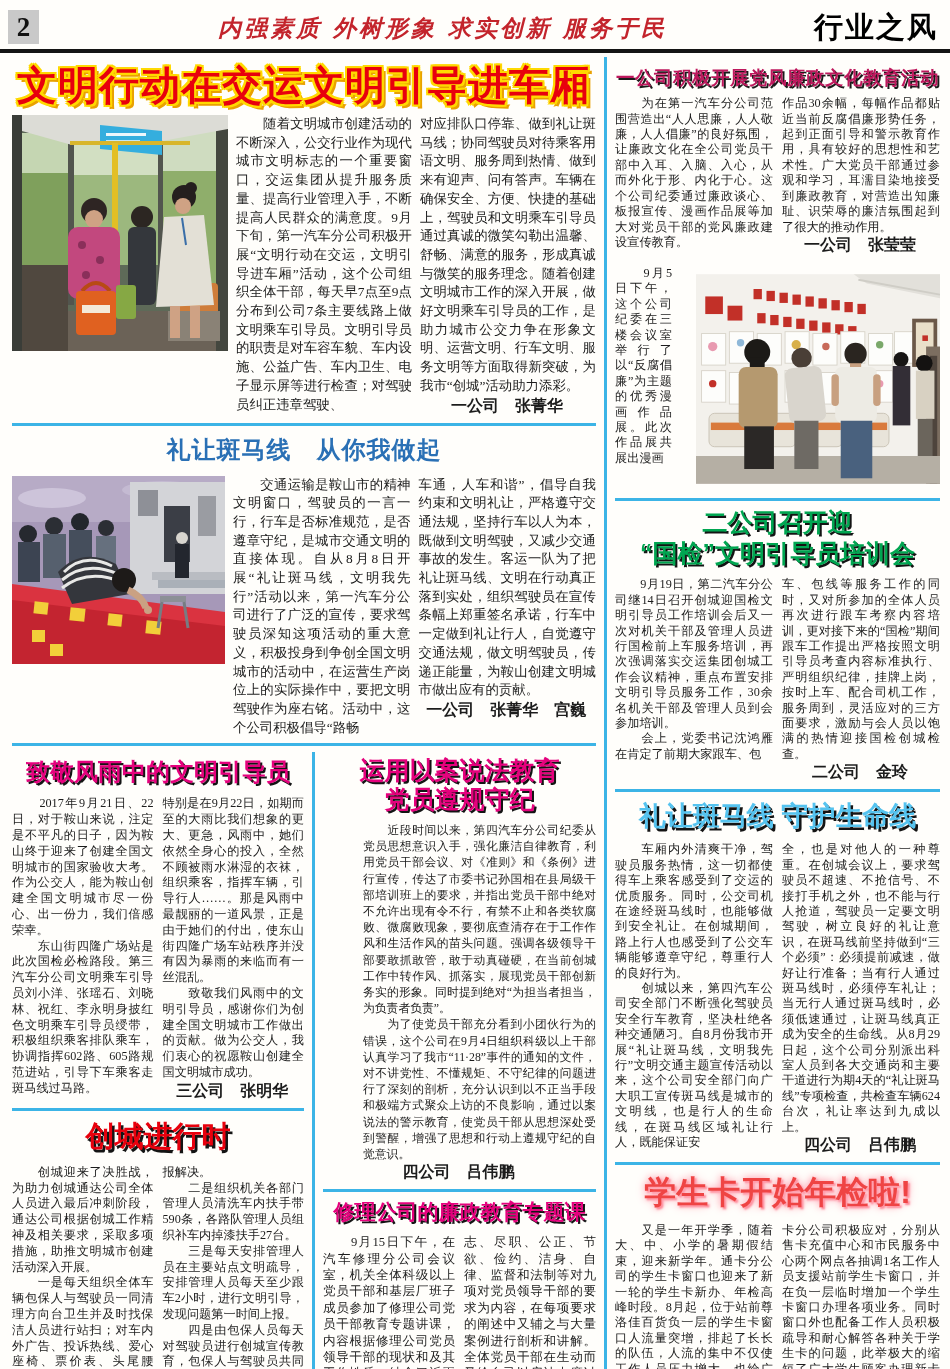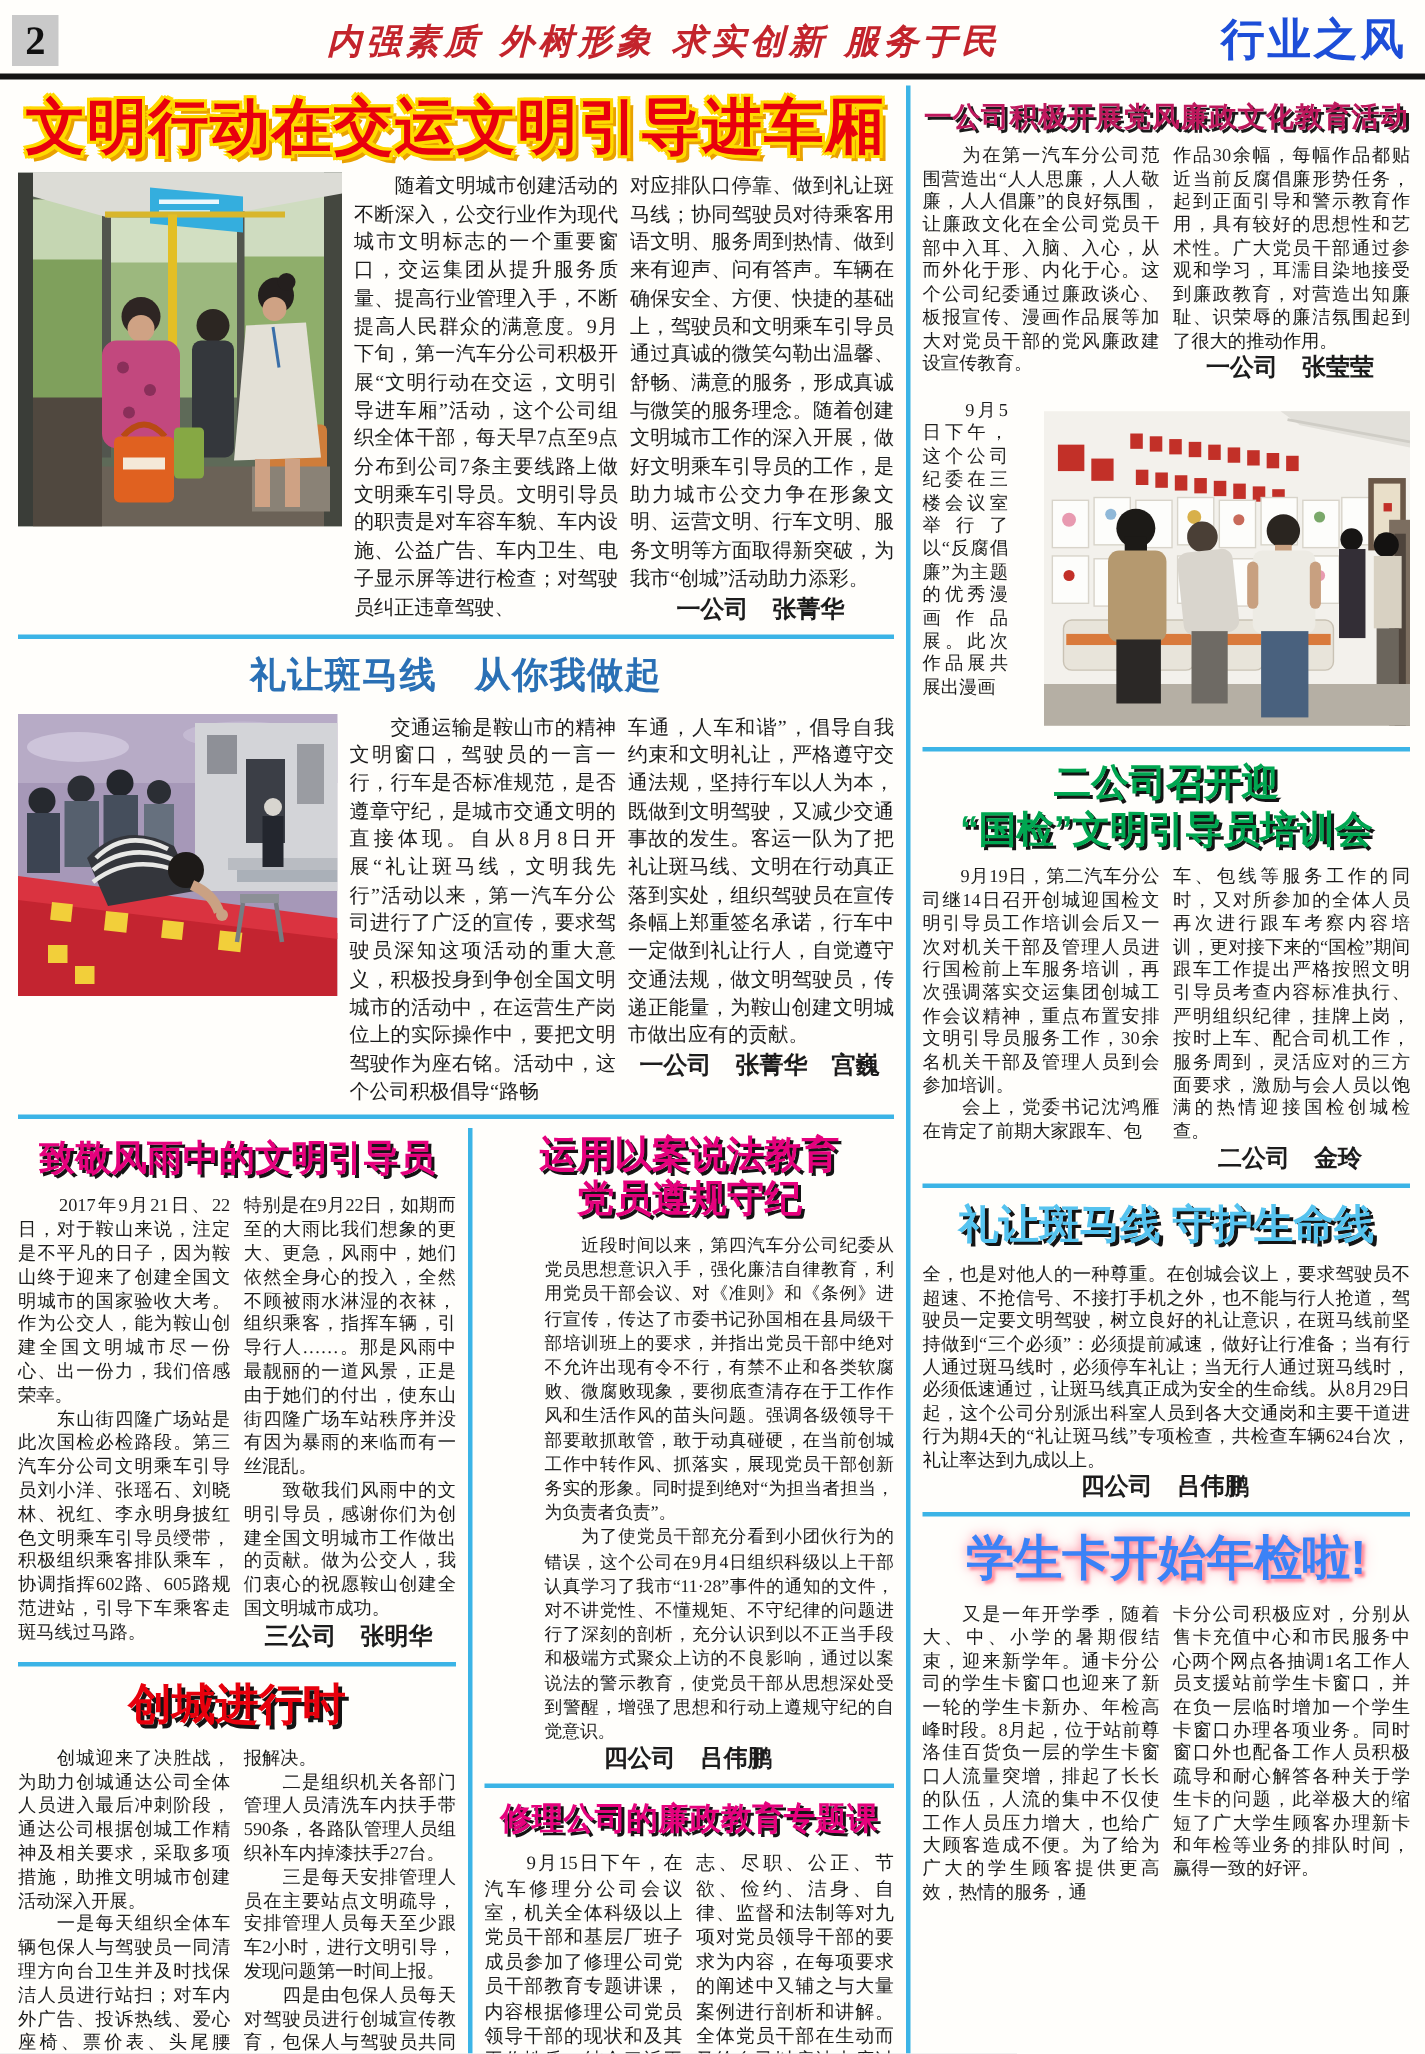--- a/index.html
+++ b/index.html
@@ -3,21 +3,21 @@
 <meta charset="utf-8">
 <style>
   html,body{margin:0;padding:0;background:#e8e8e8;}
   .page{width:950px;height:1369px;margin:0 auto;background:#fffefb;position:relative;overflow:hidden;
         font-family:"Liberation Serif","DejaVu Serif",serif;color:#1c1c1c;}
   
   .masthead{display:flex;align-items:center;padding:8px 12px 0 8px;height:38px;}
   .pagenum{width:31px;height:34px;background:#c9c9c9;display:flex;align-items:center;justify-content:center;
            font:bold 27px/1 "Liberation Serif",serif;color:#111;}
   .slogan{flex:1;text-align:center;color:#c3242c;font:bold italic 23px/1 "DejaVu Serif",serif;letter-spacing:3px;padding-left:32px;}
-  .section-name{font:bold 29px/1 "Liberation Serif",serif;color:#1d4ed8;letter-spacing:2px;}
+  .section-name{font:bold 29px/1 "Liberation Serif",serif;color:#000000;letter-spacing:2px;}
   .black-rule{height:4px;background:#141414;margin-top:3px;}
   
   .content{display:flex;padding:4px 10px 0 12px;gap:8px;align-items:stretch;}
   .zone-left{width:584px;flex:none;}
   .zone-right{flex:1;min-width:0;}
   .vrule{width:3px;background:#3cb4e6;flex:none;}
   .hrule{height:3px;background:#3cb4e6;border:none;margin:6px 0;}
   
   .t{font-family:"Liberation Sans","DejaVu Sans",sans-serif;text-align:center;font-weight:bold;margin:0;}
   .headline-main{font-size:40px;line-height:1.1;color:#e8000d;margin:6px 0 8px;letter-spacing:1px;
@@ -25,21 +25,21 @@
                 -2px 0 0 #ffd900,2px 0 0 #ffd900,0 -2px 0 #ffd900,0 2px 0 #ffd900,4px 4px 0 #e9a100;}
   .headline-right{font-size:18.5px;line-height:1.15;color:#be185d;white-space:nowrap;margin:10px 0 8px;
     text-shadow:2px 2px 0 #1a1a1a;letter-spacing:0.5px;}
   .title-blue{font-size:24px;color:#2a70b5;margin:8px 0 10px;letter-spacing:1px;}
   .title-magenta{font-size:24px;color:#e5017d;text-shadow:2px 2px 0 #141414;margin:4px 0 8px;}
   .title-magenta2{font-size:25px;line-height:1.15;color:#e5017d;text-shadow:2px 2px 0 #141414;margin:4px 0 8px;}
   .title-magenta3{font-size:21px;color:#e5017d;text-shadow:2px 2px 0 #141414;margin:6px 0 8px;}
   .title-green{font-size:25px;line-height:1.25;color:#00a651;text-shadow:2px 2px 0 #141414;margin:4px 0 8px;text-align:center;}
   .title-cyan{font-size:27px;color:#55c3ef;text-shadow:2.5px 2.5px 0 #141414;margin:4px 0 8px;white-space:nowrap;}
   .title-redshadow{font-size:29px;color:#e8000d;text-shadow:2.5px 2.5px 0 #141414;margin:6px 0 8px;}
-  .title-redglow{font-size:32px;color:#3b82f6;margin:6px 0 8px;
+  .title-redglow{font-size:32px;color:#ef4444;margin:6px 0 8px;
     text-shadow:0 0 6px #ff9eae,0 0 12px #ffc3cd,2px 2px 2px #ff7788;}
   
   .cols2{display:flex;gap:9px;}
   .col{flex:1;min-width:0;}
   .body{font-size:13.4px;line-height:18.7px;text-align:justify;white-space:pre-line;}
   .rbody{font-size:12.2px;line-height:15.4px;text-align:justify;white-space:pre-line;}
   .sbody{font-size:12.2px;line-height:15.8px;text-align:justify;white-space:pre-line;}
   .mbody{font-size:11.8px;line-height:16.2px;text-align:justify;white-space:pre-line;margin-left:40px;}
   .m2body{font-size:12.6px;line-height:16.4px;text-align:justify;white-space:pre-line;}
   .byline{display:block;text-align:center;font-weight:bold;padding-right:2px;margin-top:0;
@@ -349,20 +349,22 @@
         <div class="col">
           <div class="rbody">车、包线等服务工作的同时，又对所参加的全体人员再次进行跟车考察内容培训，更对接下来的“国检”期间跟车工作提出严格按照文明引导员考查内容标准执行、严明组织纪律，挂牌上岗，按时上车、配合司机工作，服务周到，灵活应对的三方面要求，激励与会人员以饱满的热情迎接国检创城检查。</div>
           <b class="byline">二公司　金玲</b>
         </div>
       </div>
 
       <hr class="hrule">
 
       <h3 class="t title-cyan">礼让斑马线 守护生命线</h3>
       <div class="cols2">
+        <div class="col rbody">　　车厢内外清爽干净，驾驶员服务热情，这一切都使得车上乘客感受到了交运的优质服务。同时，公交司机在途经斑马线时，也能够做到安全礼让。在创城期间，路上行人也感受到了公交车辆能够遵章守纪，尊重行人的良好行为。
+　　创城以来，第四汽车公司安全部门不断强化驾驶员安全行车教育，坚决杜绝各种交通陋习。自8月份我市开展“礼让斑马线，文明我先行”文明交通主题宣传活动以来，这个公司安全部门向广大职工宣传斑马线是城市的文明线，也是行人的生命线，在斑马线区域礼让行人，既能保证安</div>
         <div class="col">
           <div class="rbody">全，也是对他人的一种尊重。在创城会议上，要求驾驶员不超速、不抢信号、不接打手机之外，也不能与行人抢道，驾驶员一定要文明驾驶，树立良好的礼让意识，在斑马线前坚持做到“三个必须”：必须提前减速，做好让行准备；当有行人通过斑马线时，必须停车礼让；当无行人通过斑马线时，必须低速通过，让斑马线真正成为安全的生命线。从8月29日起，这个公司分别派出科室人员到各大交通岗和主要干道进行为期4天的“礼让斑马线”专项检查，共检查车辆624台次，礼让率达到九成以上。</div>
           <b class="byline">四公司　吕伟鹏</b>
         </div>
       </div>
 
       <hr class="hrule">
 
       <h3 class="t title-redglow">学生卡开始年检啦!</h3>
       <div class="cols2">

